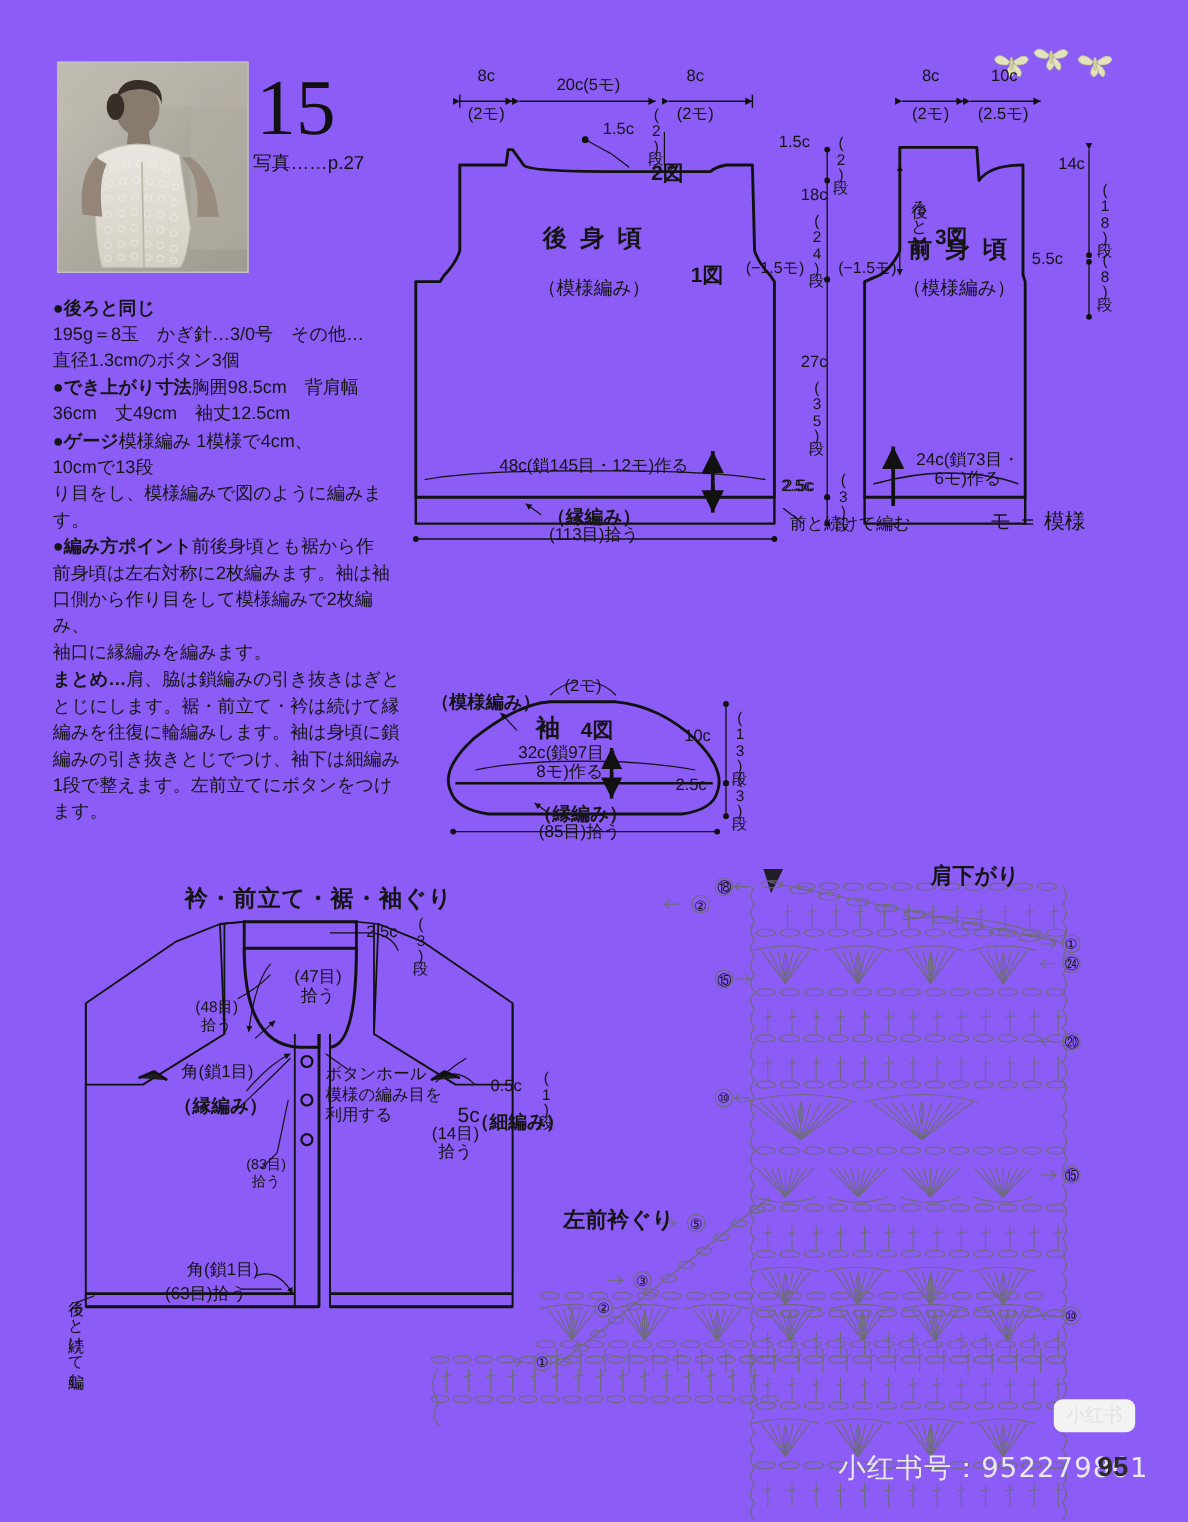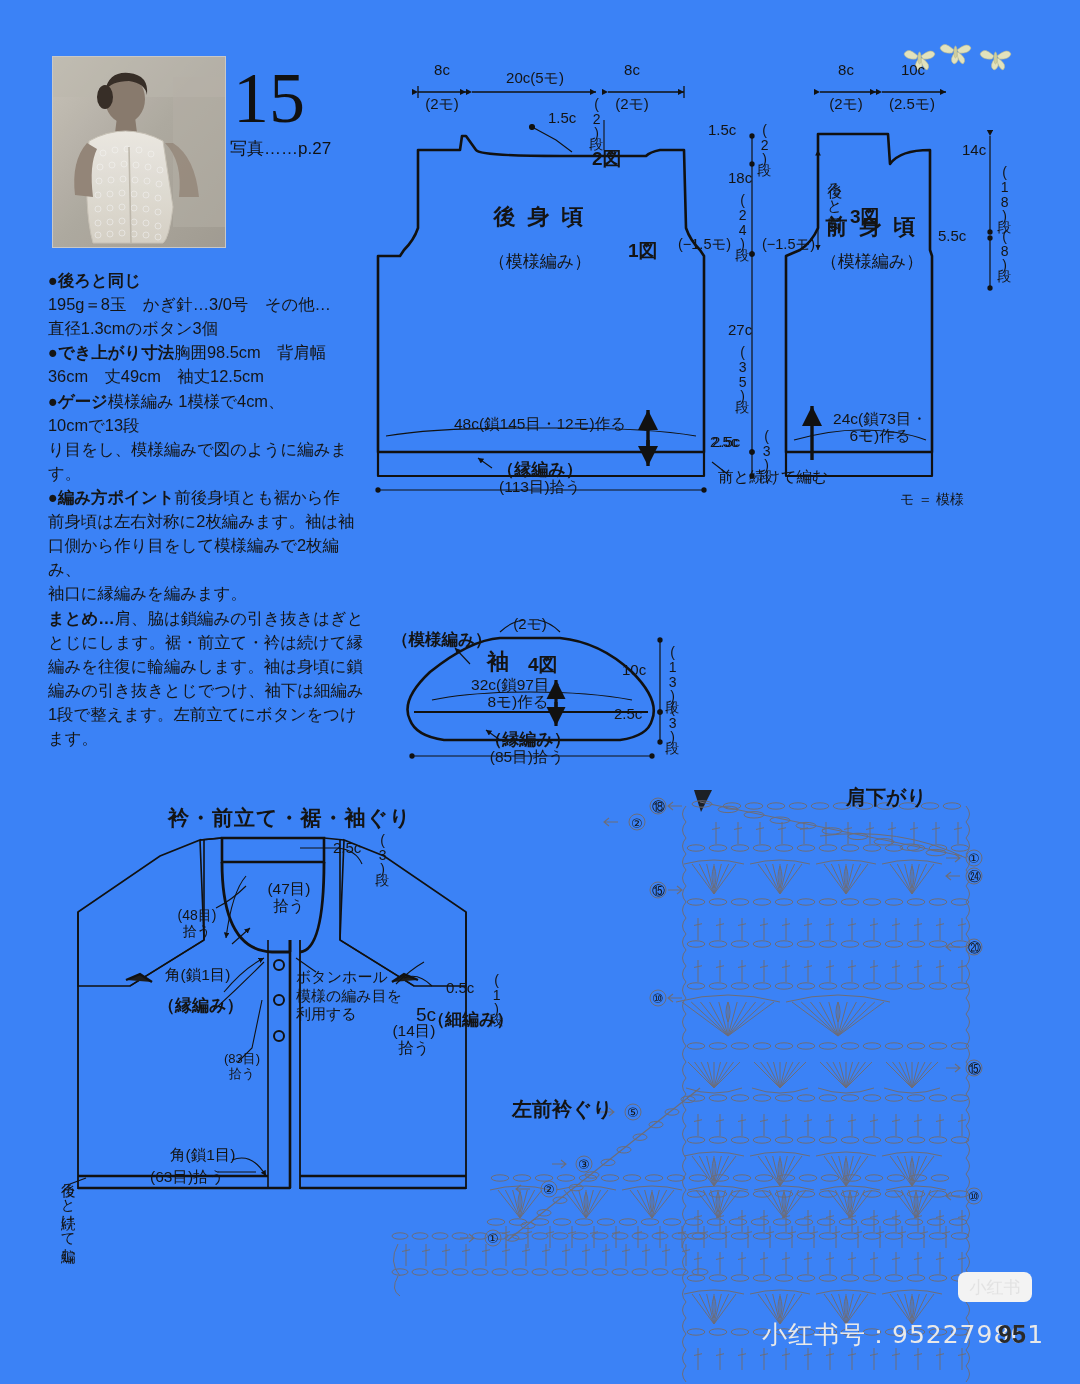--- a/index.html
+++ b/index.html
@@ -1,18 +1,18 @@
 <!DOCTYPE html>
 <html><head>
 <meta charset="utf-8">
 <style>
   html,body{margin:0;padding:0;background:#fff;}
   body{width:1080px;height:1384px;position:relative;overflow:hidden;
        font-family:"Liberation Sans","DejaVu Sans",sans-serif;color:#1a1a1a;}
-  .page{position:absolute;inset:0;background:#3b82f6;}
+  .page{position:absolute;inset:0;background:#8b5cf6;}
   .lbl{position:absolute;font-size:15px;line-height:1.12;white-space:pre;color:#141414;}
   .lbl.b{font-weight:bold;}
   .lbl.c{text-align:center;}
   .vert{writing-mode:vertical-rl;text-orientation:upright;}
   .paren-v{writing-mode:vertical-rl;text-orientation:upright;letter-spacing:-1px;}
 
   
   .photo-wrap{position:absolute;left:52px;top:56px;width:172px;height:190px;
      border:1px solid #c8c8c8;overflow:hidden;background:#b9b5ac;}
   .photo-wrap svg{display:block;}
@@ -1229,21 +1229,21 @@
   <div class="lbl" style="left:762px;top:236px;font-size:14.5px;">(−1.5モ)</div>
   <div class="lbl b c" style="left:812px;top:215px;width:120px;font-size:22px;letter-spacing:3px;">前 身 頃</div>
   <div class="lbl c" style="left:806px;top:252px;width:132px;font-size:17px;">（模様編み）</div>
   <div class="lbl" style="left:962px;top:142px;">14c</div>
   <div class="lbl paren-v" style="left:996px;top:164px;font-size:14px;">(18段)</div>
   <div class="lbl" style="left:938px;top:228px;">5.5c</div>
   <div class="lbl paren-v" style="left:996px;top:228px;font-size:14px;">(8段)</div>
   <div class="lbl c" style="left:820px;top:398px;width:120px;font-size:15.5px;margin-top:12px;">24c(鎖73目・
 6モ)作る</div>
   <div class="lbl" style="left:718px;top:468px;font-size:15.5px;">前と続けて編む</div>
-  <div class="lbl" style="left:900px;top:492px;font-size:14px;">モ ＝ 模様</div>
+  <div class="lbl" style="left:900px;top:464px;font-size:19px;">モ ＝ 模様</div>
   <div class="lbl" style="left:710px;top:434px;font-size:15px;">2.5c</div>
 
 
   <div class="lbl b" style="left:392px;top:630px;font-size:16.5px;">（模様編み）</div>
   <div class="lbl c" style="left:500px;top:616px;width:60px;font-size:15px;">(2モ)</div>
   <div class="lbl b" style="left:487px;top:650px;font-size:22px;">袖</div>
   <div class="lbl b" style="left:528px;top:654px;font-size:19px;">4図</div>
   <div class="lbl c" style="left:438px;top:676px;width:160px;font-size:15.5px;">32c(鎖97目・
 8モ)作る</div>
   <div class="lbl b c" style="left:468px;top:730px;width:120px;font-size:17px;">（縁編み）</div>

